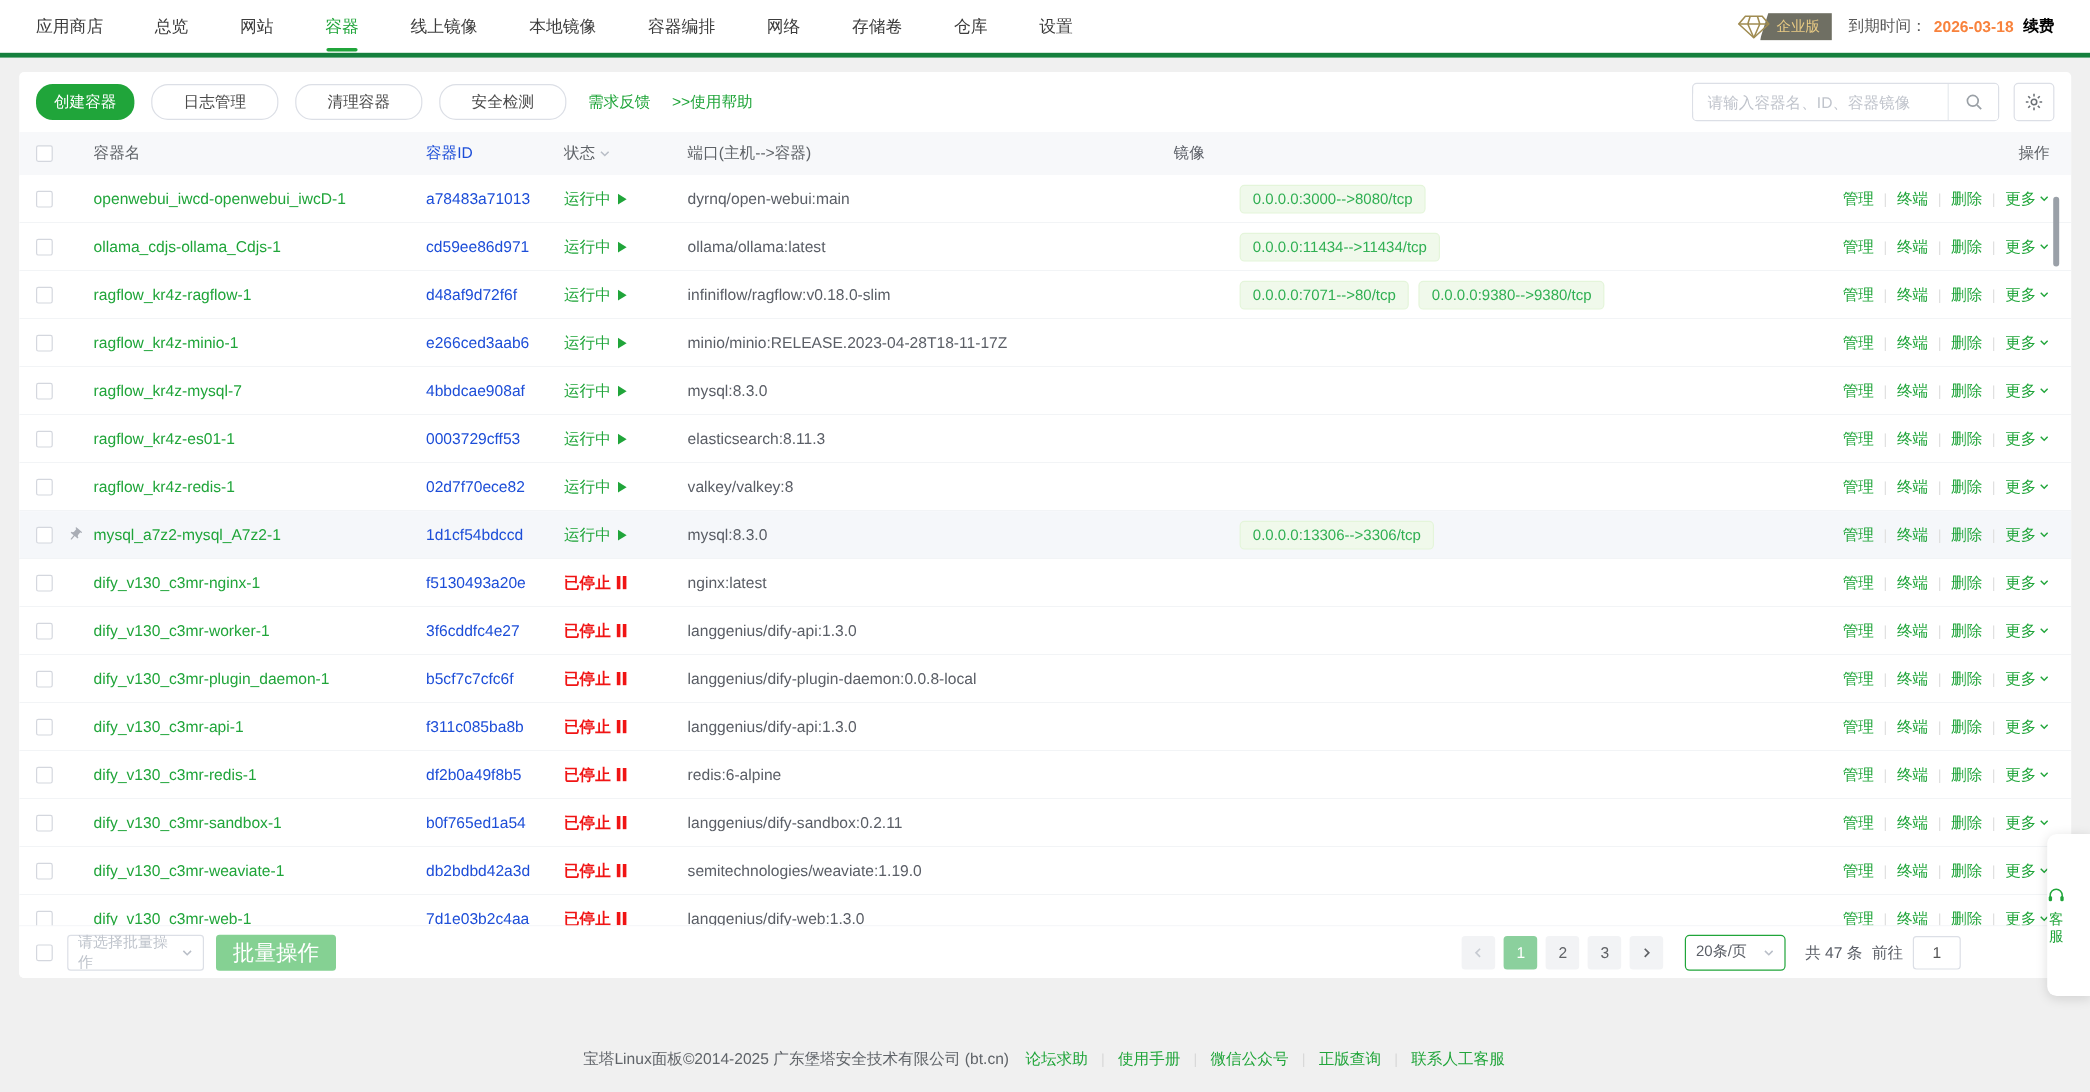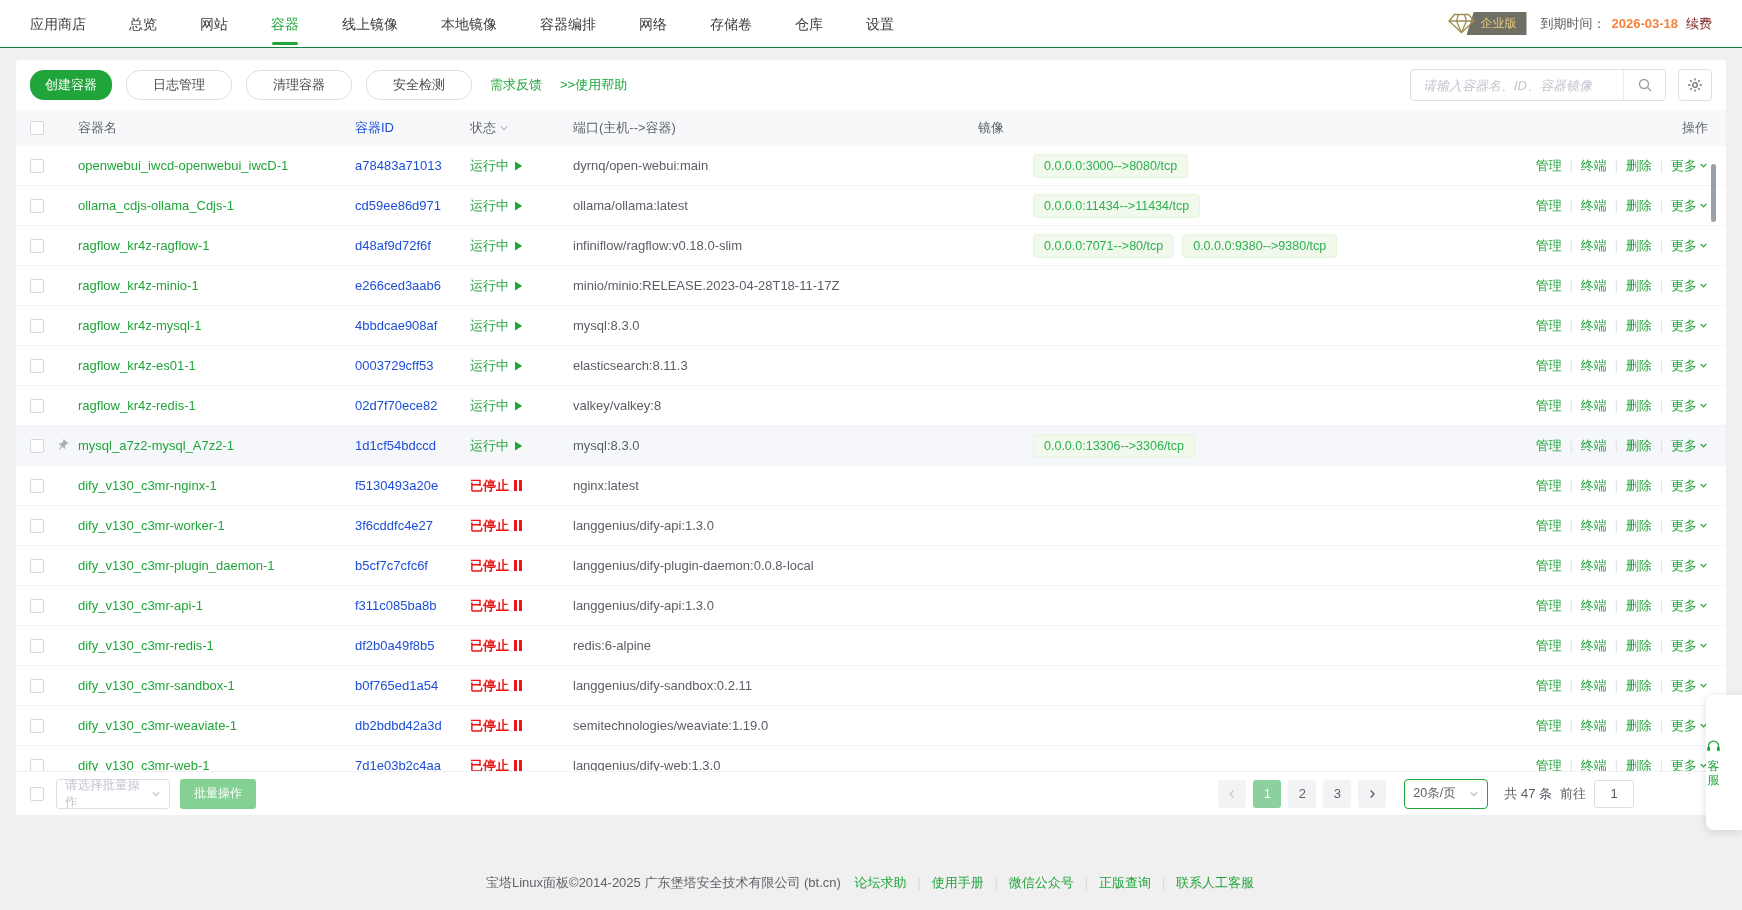--- a/index.html
+++ b/index.html
@@ -6,51 +6,51 @@
   html,body { width:1742px; height:910px; overflow:hidden; }
   body {
     background:#f0f0f0;
     font-family:"Liberation Sans","DejaVu Sans",sans-serif;
     color:#3c3c3c; position:relative; font-size:13px;
   }
   a { text-decoration:none; cursor:pointer; }
 
   
   .topnav { height:48px; background:#fff; display:flex; align-items:center;
-            padding:0 30px 0 30px; border-bottom:1px solid #15803d;justify-content:space-between; }
+            padding:0 30px 0 30px; border-bottom:4px solid #15803d;justify-content:space-between; }
   .nav-items { display:flex; align-items:center; gap:43px; height:100%; }
   .nav-item { font-size:14px; color:#3c3c3c; height:48px; line-height:48px;
               position:relative; cursor:pointer; white-space:nowrap; }
   .nav-item.active { color:#20a53a; }
   .nav-item.active::after { content:""; position:absolute; left:50%; transform:translateX(-50%);
               bottom:3px; width:26px; height:3px; background:#20a53a; border-radius:2px; }
   .license { margin-left:auto; display:flex; align-items:center; font-size:13px; }
   .diamond-wrap { display:flex; align-items:center; z-index:2; }
   .ent-badge { background:#6f6f63; color:#e9cb84; font-size:12px; padding:3px 10px 3px 14px;
                margin-left:-8px; clip-path:polygon(12% 0,100% 0,100% 100%,0 100%); }
   .expiry-label { color:#595959; margin-left:14px; }
   .expiry-date { color:#f8823c; font-weight:bold; margin-left:6px; }
-  .renew-link { color:#7f1d1d; font-weight:normal; margin-left:8px; }
+  .renew-link { color:#000000; font-weight:bold; margin-left:8px; }
 
   
   .card { position:absolute; left:16px; top:60px; width:1710px; height:755px;
           background:#fff; border-radius:4px; overflow:hidden; }
 
   
   .toolbar { height:50px; display:flex; align-items:center; padding:0 14px; }
   .btn { height:30px; font-size:13px; border-radius:14px; cursor:pointer; white-space:nowrap;
          font-family:inherit; }
   .btn-primary { background:#20a53a; color:#fff; border:none; padding:0 15px; }
   .btn-plain { background:#fff; border:1px solid #dcdfe6; color:#4a4a4a; padding:0 26px; margin-left:14px; }
   .toolbar-link { color:#20a53a; font-size:13px; margin-left:18px; white-space:nowrap; }
   .search-group { margin-left:auto; display:flex; align-items:center; }
   .search-box { width:256px; height:32px; border:1px solid #dcdfe6; border-radius:4px;
                 display:flex; align-items:center; overflow:hidden; background:#fff; }
   .search-box input { flex:1; border:none; outline:none; font-size:13px; padding:0 12px;
-                color:#555; font-family:inherit;font-style:italic; }
+                color:#555; font-family:inherit; }
   .search-box input::placeholder { color:#c0c4cc; }
   .search-btn { width:42px; height:100%; display:flex; align-items:center; justify-content:center;
                 border-left:1px solid #e7eaee; cursor:pointer; background:#fff; }
   .gear-btn { width:34px; height:32px; border:1px solid #dcdfe6; border-radius:4px; margin-left:12px;
               display:flex; align-items:center; justify-content:center; cursor:pointer; background:#fff; }
 
   
   .thead { height:36px; background:#f7f8fa; display:flex; 
            padding-left:14px; font-size:13px; color:#5f6368; }
   .col { flex:none; display:flex; align-items:center; }
@@ -83,21 +83,21 @@
   .hdr-chev { display:inline-flex; margin-left:3px; color:#b9bec7; cursor:pointer; }
   .scroll-thumb { position:absolute; right:10px; top:104px; width:5px; height:58px;
                   background:#9aa0a8; border-radius:3px; cursor:grab; }
 
   
   .bottombar { height:43px; display:flex; align-items:center; padding:0 92px 0 14px; background:#fff; }
   .batch-select { width:114px; height:30px; border:1px solid #dcdfe6; border-radius:3px; margin-left:12px;
                   display:flex; align-items:center; justify-content:space-between; padding:0 8px;
                   color:#bfc4cc; font-size:12.5px; cursor:pointer; background:#fff; }
   .batch-btn { background:#85d193; color:#fff; border:none; border-radius:3px; height:30px;
-               padding:0 14px; margin-left:10px; font-size:12px; cursor:pointer; font-family:inherit; }
+               padding:0 14px; margin-left:10px; font-size:18px; cursor:pointer; font-family:inherit; }
   .pager { margin-left:auto; display:flex; align-items:center; }
   .page-btn { min-width:28px; height:28px; border:none; border-radius:3px; background:#f2f3f5;
               color:#606266; font-size:13px; margin-left:7px; cursor:pointer;
               display:inline-flex; align-items:center; justify-content:center; font-family:inherit; }
   .page-btn.active { background:#8bd09d; color:#fff; }
   .page-btn.prev { color:#c6cad1; margin-left:0; }
   .size-select { width:84px; height:30px; border:1px solid #20a53a; border-radius:4px; margin-left:18px;
                  display:flex; align-items:center; justify-content:space-between; padding:0 8px;
                  color:#5a5e66; font-size:12.5px; cursor:pointer; background:#fff; }
   .total-label { color:#5a5e66; margin-left:16px; white-space:nowrap; }
@@ -341,21 +341,21 @@
                 <path d="M1.8 3.2l3.2 3.4 3.2-3.4" fill="none" stroke="currentColor" stroke-width="1.3"></path>
               </svg>
             </span></a>
         </div>
       </div>
       <div class="trow">
         <div class="col col-check">
           <span class="cb"></span>
         </div>
         <div class="col col-name">
-          <a class="name-link">ragflow_kr4z-mysql-1</a>
+          <a class="name-link">ragflow_kr4z-mysql-7</a>
         </div>
         <div class="col col-id">4bbdcae908af</div>
         <div class="col col-status">
           <span class="status run">
             <span>运行中</span>
             <span class="st-ic">
               <svg width="9" height="10" viewBox="0 0 9 10">
                 <path d="M1 0.5l7.2 4.5L1 9.5z" fill="currentColor"></path>
               </svg>
             </span>

